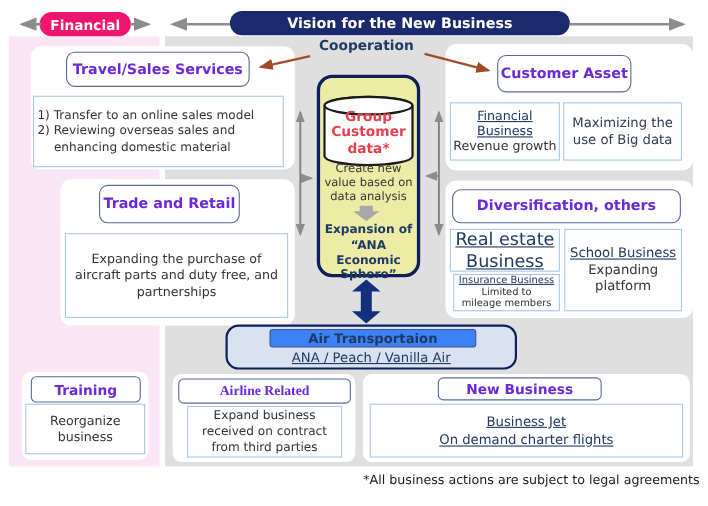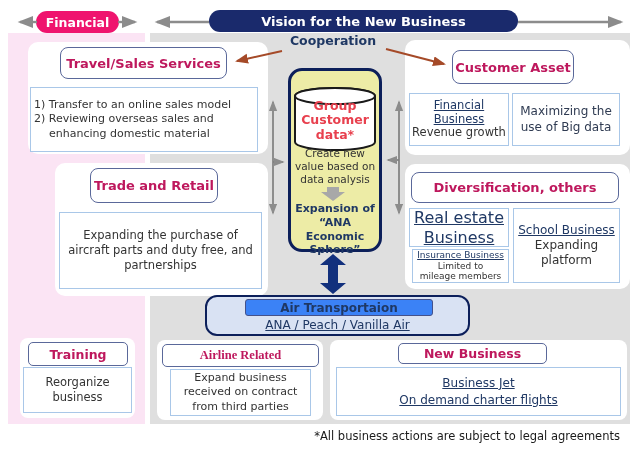--- a/index.html
+++ b/index.html
@@ -7,21 +7,21 @@
     position:relative;width:644px;height:460px;background:#ffffff;overflow:hidden;
     font-family:"DejaVu Sans","Liberation Sans",sans-serif;color:#333333;
   }
   .abs{position:absolute;box-sizing:border-box;}
   .bg-pink{background:#fbe4f4;}
   .bg-gray{background:#dfdfdf;}
   .panel{background:#ffffff;border-radius:10px;}
   .hdr{
     background:#ffffff;border:1.5px solid #5a689a;border-radius:8px;
     display:flex;align-items:center;justify-content:center;
-    color:#be185d;font-weight:bold;font-size:13px;text-align:center;
+    color:#6d28d9;font-weight:bold;font-size:13px;text-align:center;
   }
   .hdr.small{font-size:12.5px;border-radius:5px;}
   .cbox{
     background:#ffffff;border:1px solid #a9c7e8;
     display:flex;flex-direction:column;align-items:center;justify-content:center;
     text-align:center;font-size:11.5px;line-height:1.3;color:#333333;
   }
   .navlink{color:#1f3864;text-decoration:underline;}
   .pill{
     border-radius:11px;color:#ffffff;font-weight:bold;text-align:center;
@@ -148,21 +148,21 @@
     <span class="navlink">On demand charter flights</span>
   </div>
 
   <div class="abs pill" style="left:36px;top:11px;width:83px;height:22px;background:#ef146e;font-size:12.5px;">
     <span>Financial</span>
   </div>
   <div class="abs pill" style="left:209px;top:10px;width:309px;height:22px;background:#1a2a6c;font-size:13px;">
     <span>Vision for the New Business</span>
   </div>
 
-  <div class="abs" style="right:24px;top:429px;width:420px;text-align:right;font-size:11.5px;color:#1a1a1a;">
+  <div class="abs" style="right:8px;top:429px;width:420px;text-align:right;font-size:11.5px;color:#1a1a1a;">
     <span>*All business actions are subject to legal agreements</span>
   </div>
 
   <svg class="abs" style="left:0;top:0;pointer-events:none;" width="644" height="460" viewBox="0 0 644 460">
     <defs>
       <marker id="ag" markerWidth="7" markerHeight="6" refX="5.5" refY="2.5" orient="auto">
         <path d="M0,0 L6.5,2.5 L0,5 z" fill="#8c8c8c"></path>
       </marker>
       <marker id="ab" markerWidth="7" markerHeight="6" refX="5.5" refY="2.5" orient="auto">
         <path d="M0,0 L6.5,2.5 L0,5 z" fill="#a54a28"></path>

